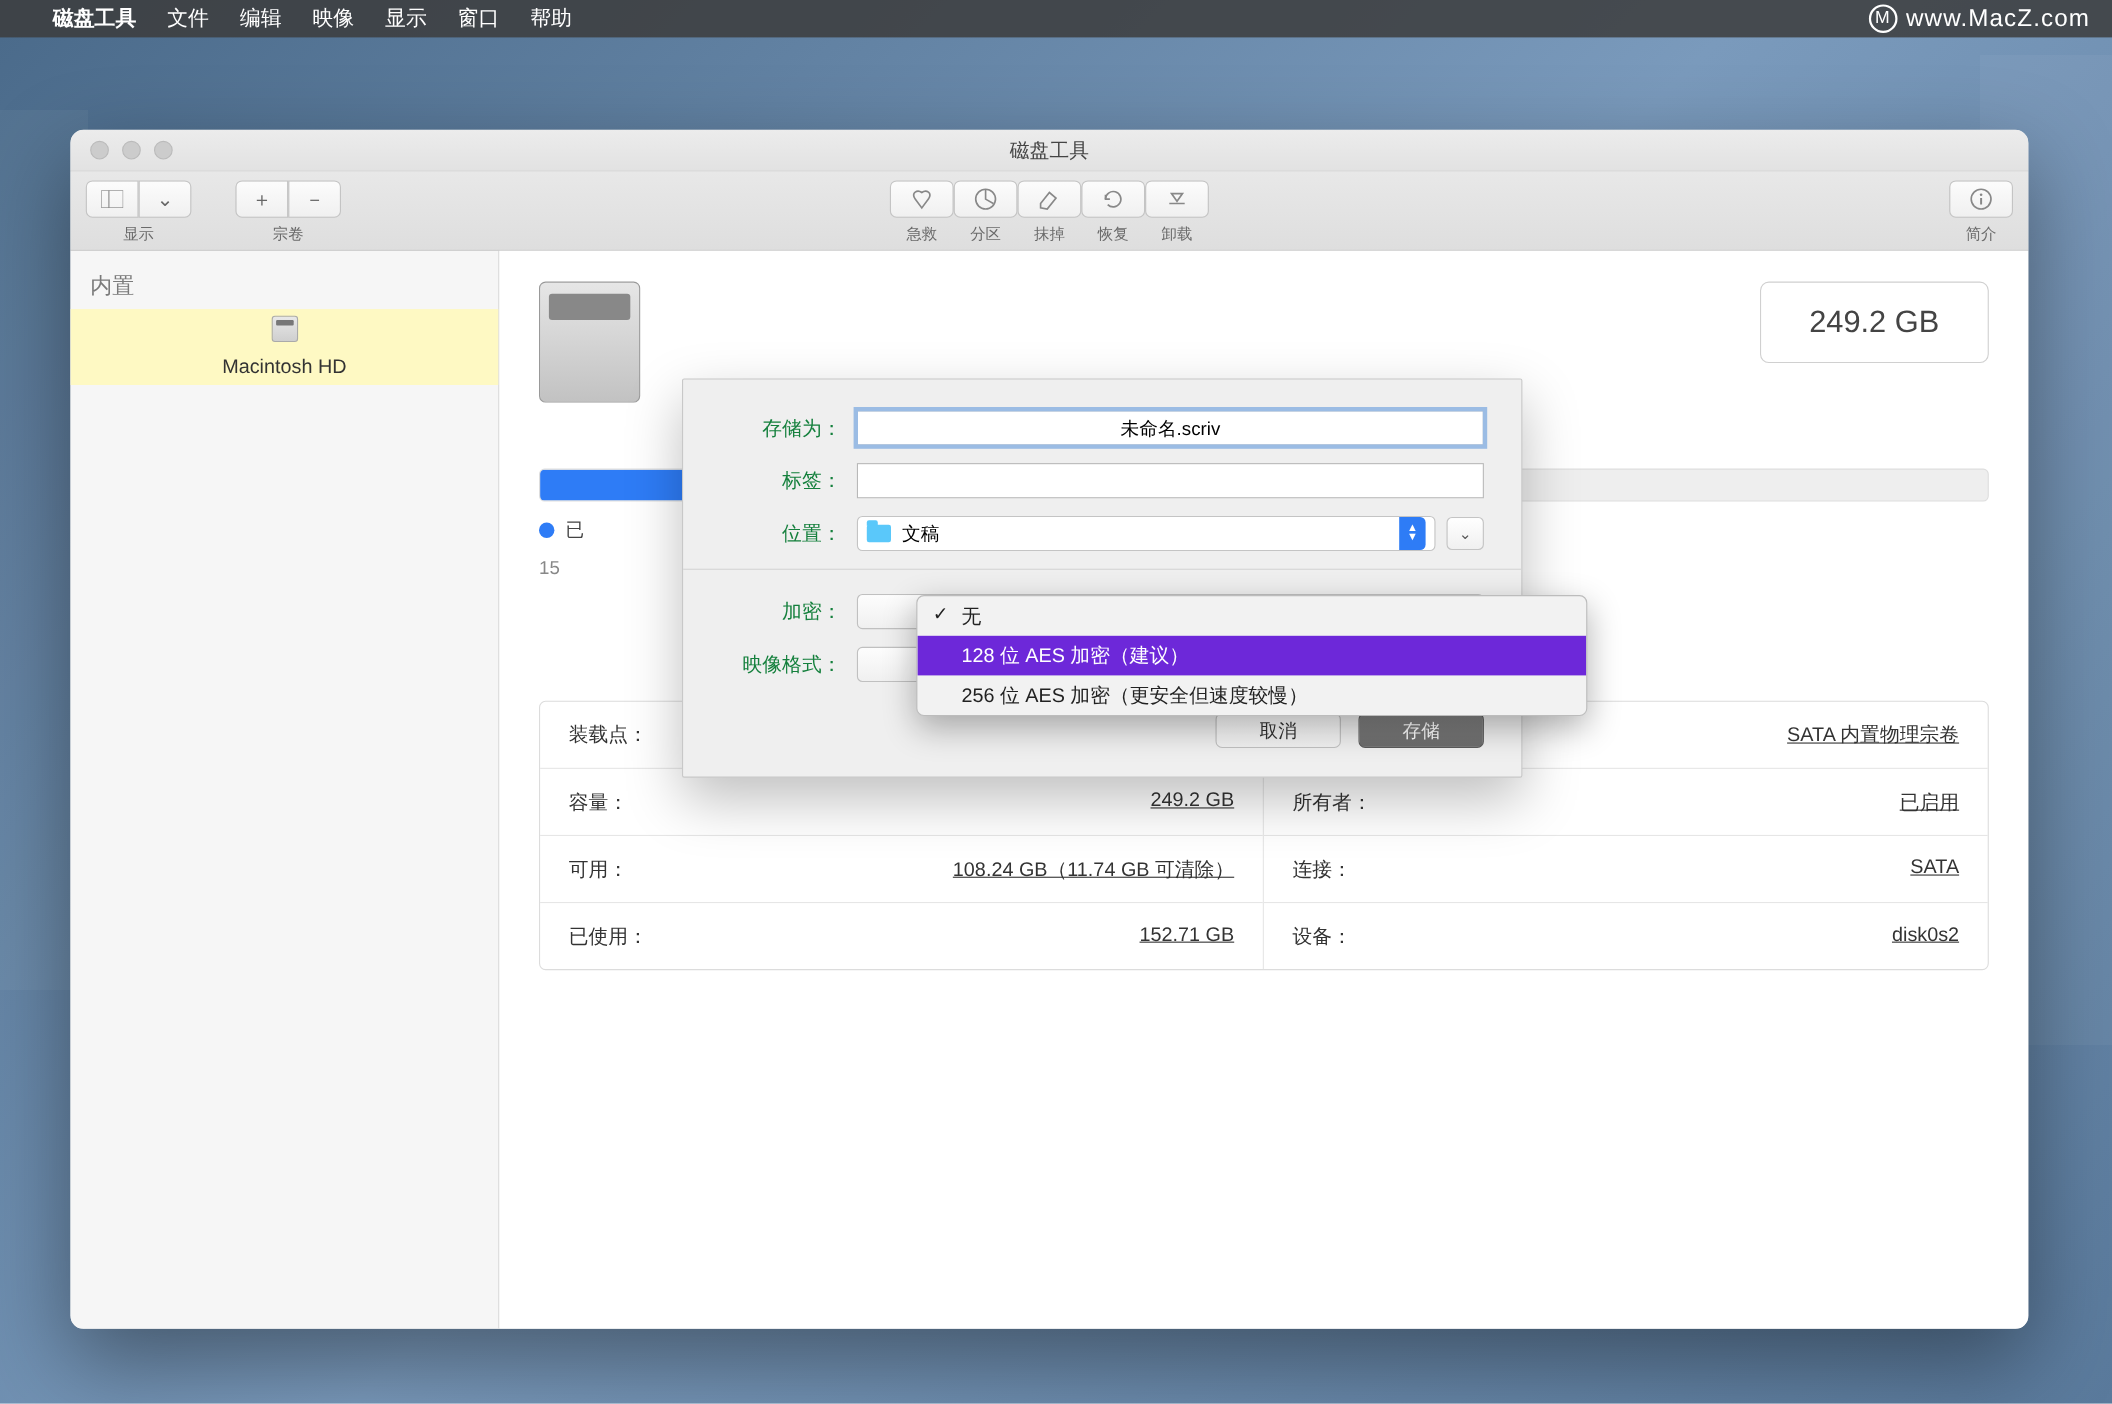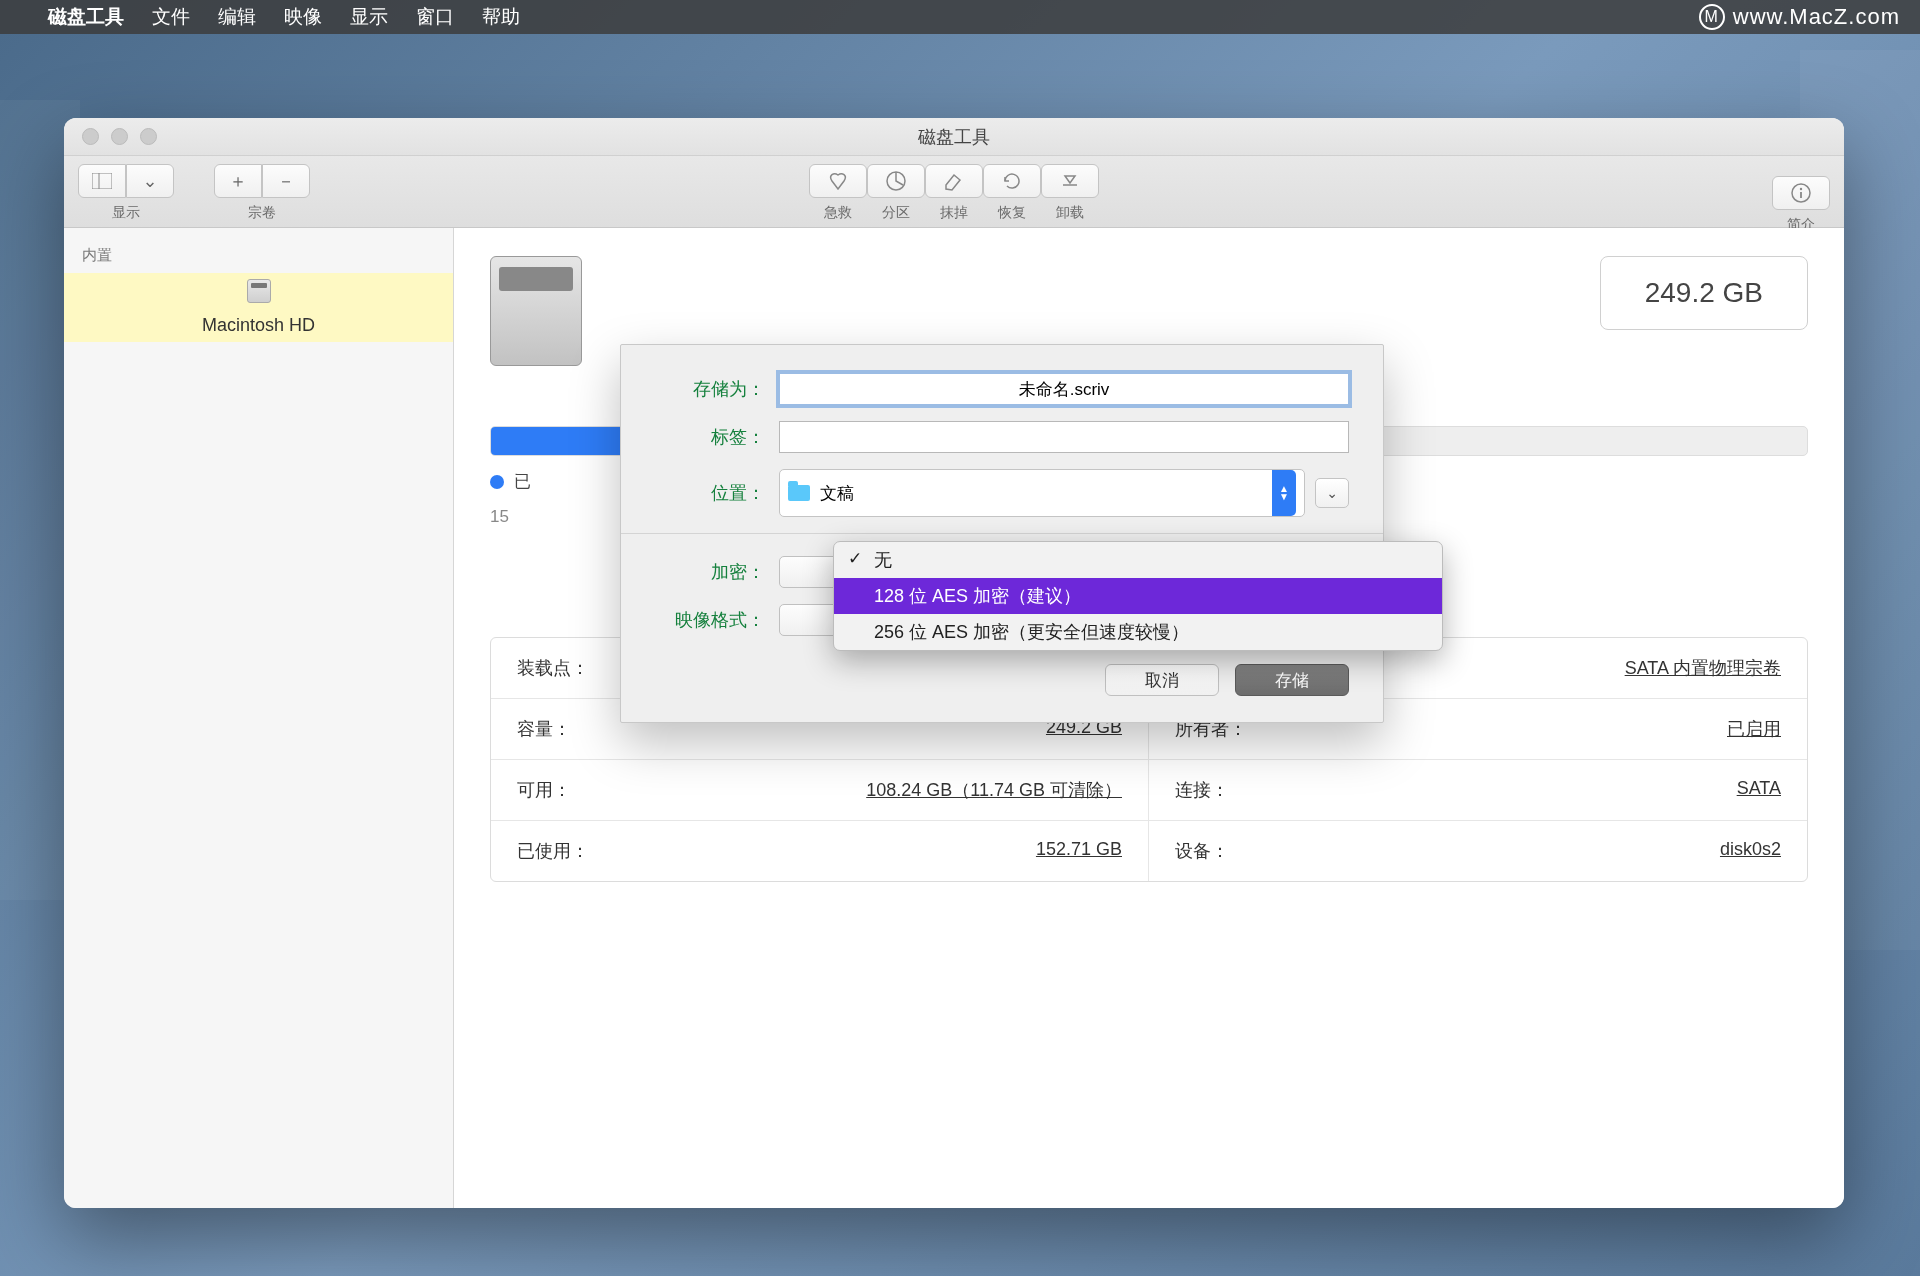--- a/index.html
+++ b/index.html
@@ -33,27 +33,27 @@
 .tbgroup { display: flex; flex-direction: column; align-items: center; margin-right: 40px; }
 .tb-seg { display: flex; }
 .tb-btn { height: 34px; min-width: 48px; background: linear-gradient(#fcfcfc,#f0f0f0); border: 1px solid #c4c4c4; display: flex; align-items: center; justify-content: center; font-size: 18px; color: #666; }
 .tb-btn:first-child { border-radius: 6px 0 0 6px; }
 .tb-btn:last-child { border-radius: 0 6px 6px 0; }
 .tb-btn.solo { border-radius: 6px; }
 .tb-label { font-size: 14px; color: #6a6a6a; margin-top: 6px; }
 .toolbar .center { position: absolute; left: 50%; transform: translateX(-50%); display: flex; }
 .toolbar .center .tbgroup { margin-right: 0; }
 .tb-icon { width: 58px; }
-.toolbar .right { margin-left: auto; margin-top: 12px; }
+.toolbar .right { margin-left: auto; }
 .toolbar .right .tbgroup { margin-right: 0; }
 
 
 .body { flex: 1; display: flex; }
 .sidebar { width: 390px; background: #f6f6f6; border-right: 1px solid #d6d6d6; padding-top: 10px; }
-.sb-header { font-size: 15px; color: #7a7a7a; padding: 8px 18px; }
+.sb-header { font-size: 20px; color: #7a7a7a; padding: 8px 18px; }
 .sb-item { display: flex; align-items: center; gap: 12px; padding: 6px 26px; font-size: 18px; color: #333; }
 .sb-item.sel { background: #fef9c3; flex-direction: column; }
 .hd-icon { width: 24px; height: 24px; background: linear-gradient(#e8e8e8,#cfcfcf); border: 1px solid #aaa; border-radius: 3px; position: relative; }
 .hd-icon::after { content:""; position:absolute; left:3px; right:3px; top:3px; height:5px; background:#777; border-radius:1px; }
 
 .content { flex: 1; background: #fff; position: relative; padding: 28px 36px; }
 
 
 .disk-header { display: flex; align-items: flex-start; gap: 24px; height: 130px; }
 .big-hd { width: 92px; height: 110px; background: linear-gradient(#e6e6e6,#c2c2c2); border: 1px solid #999; border-radius: 6px; position: relative; }
@@ -75,21 +75,21 @@
 .details .k { color: #333; }
 .details .v { color: #333; text-decoration: underline; }
 
 
 .sheet { position: absolute; left: 556px; top: 226px; width: 764px; background: #efefef; border: 1px solid #c8c8c8; border-radius: 2px; box-shadow: 0 20px 50px rgba(0,0,0,0.25); padding: 28px 34px 26px; }
 .form-row { display: flex; align-items: center; margin-bottom: 16px; }
 .form-row label { width: 110px; text-align: right; font-size: 18px; color: #15803d; margin-right: 14px; }
 .txt { flex: 1; height: 32px; border: 1px solid #b8b8b8; background: #fff; padding: 0 10px; font-size: 17px; text-align: center; }
 .txt.focus { outline: 4px solid #9bbce4; outline-offset: -1px; }
 .sel-wrap { flex: 1; display: flex; gap: 10px; align-items: center; }
-.popup { flex: 1; height: 48px; background: #fff; border: 1px solid #c4c4c4; border-radius: 5px; display: flex; align-items: center; padding: 0 8px; position: relative; font-size: 17px; justify-content: flex-end; }
+.popup { flex: 1; height: 32px; background: #fff; border: 1px solid #c4c4c4; border-radius: 5px; display: flex; align-items: center; padding: 0 8px; position: relative; font-size: 17px; justify-content: flex-end; }
 .popup .folder { width: 22px; height: 16px; background: #5ac8fa; border-radius: 2px; margin-right: 10px; position: relative; }
 .popup .folder::before{content:"";position:absolute;left:0;top:-4px;width:10px;height:5px;background:#5ac8fa;border-radius:2px 2px 0 0;}
 .popup .arrows { margin-left: auto; width: 24px; height: 100%; background: #2e7cf6; border-radius: 0 5px 5px 0; display: flex; flex-direction: column; align-items: center; justify-content: center; color: #fff; font-size: 10px; line-height: 8px; }
 .expand-btn { width: 34px; height: 30px; border: 1px solid #c4c4c4; border-radius: 5px; background: linear-gradient(#fff,#f0f0f0); display: flex; align-items: center; justify-content: center; font-size: 14px; color: #555; }
 .sheet hr { border: none; border-top: 1px solid #d4d4d4; margin: 10px -34px 22px; }
 .popup2 { flex: 1; height: 32px; background: linear-gradient(#fdfdfd,#f0f0f0); border: 1px solid #c0c0c0; border-radius: 5px; display: flex; align-items: center; padding: 0 12px; font-size: 17px; position: relative; }
 .popup2 .arrows2 { position: absolute; right: 0; top: 0; bottom: 0; width: 22px; background: #2e7cf6; border-radius: 0 5px 5px 0; display:flex; flex-direction:column; align-items:center; justify-content:center; color:#fff; font-size:9px; line-height:7px; }
 .dlg-buttons { display: flex; justify-content: flex-end; gap: 16px; margin-top: 28px; }
 .btn { min-width: 114px; height: 32px; border-radius: 6px; border: 1px solid #c0c0c0; background: linear-gradient(#fdfdfd,#f0f0f0); font-size: 17px; color: #333; }
 .btn.primary { background: linear-gradient(#848484,#6c6c6c); color: #fff; border-color: #5a5a5a; }

